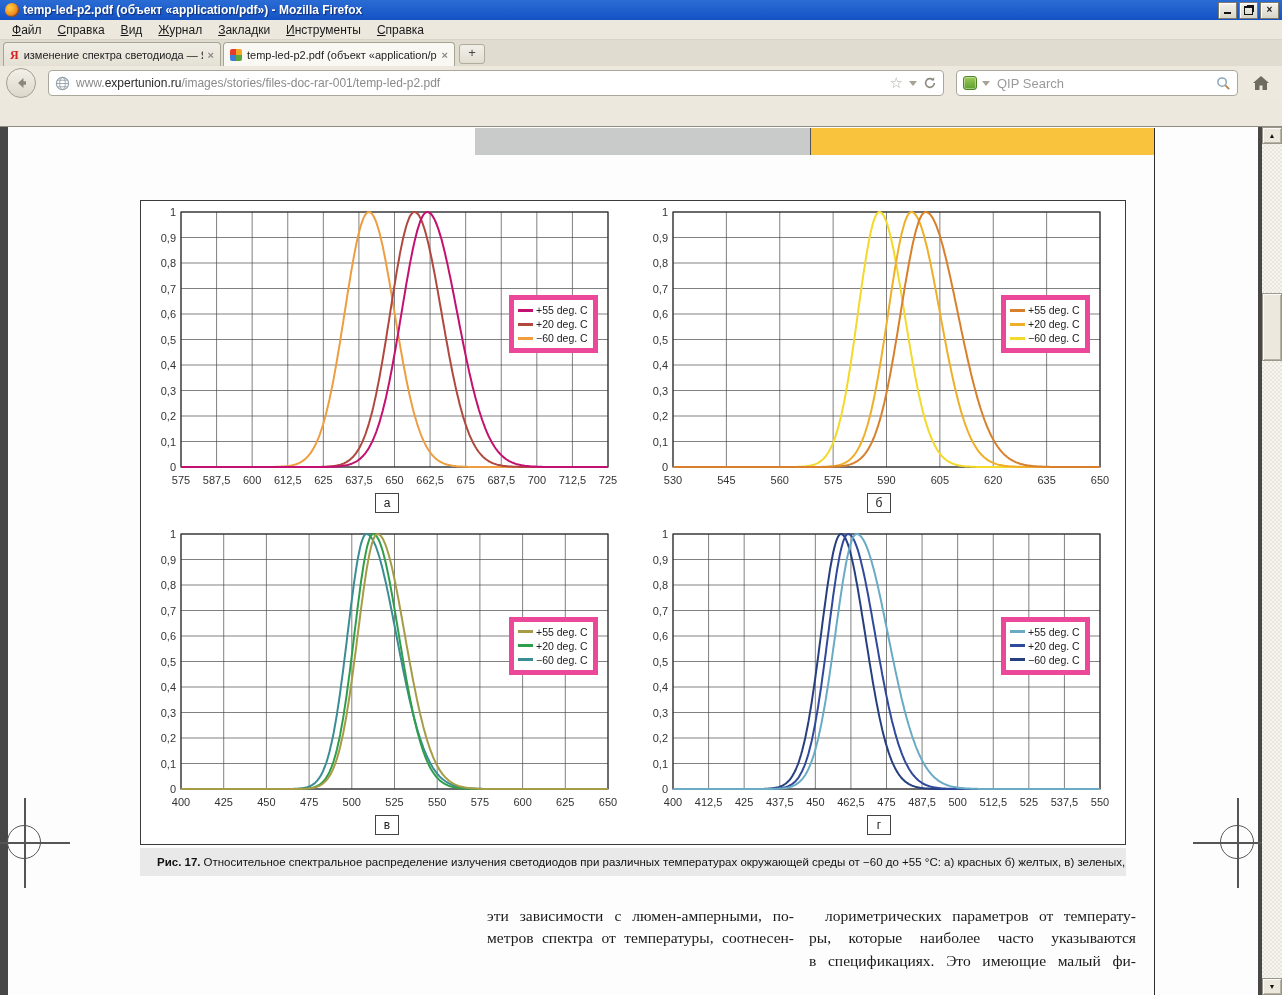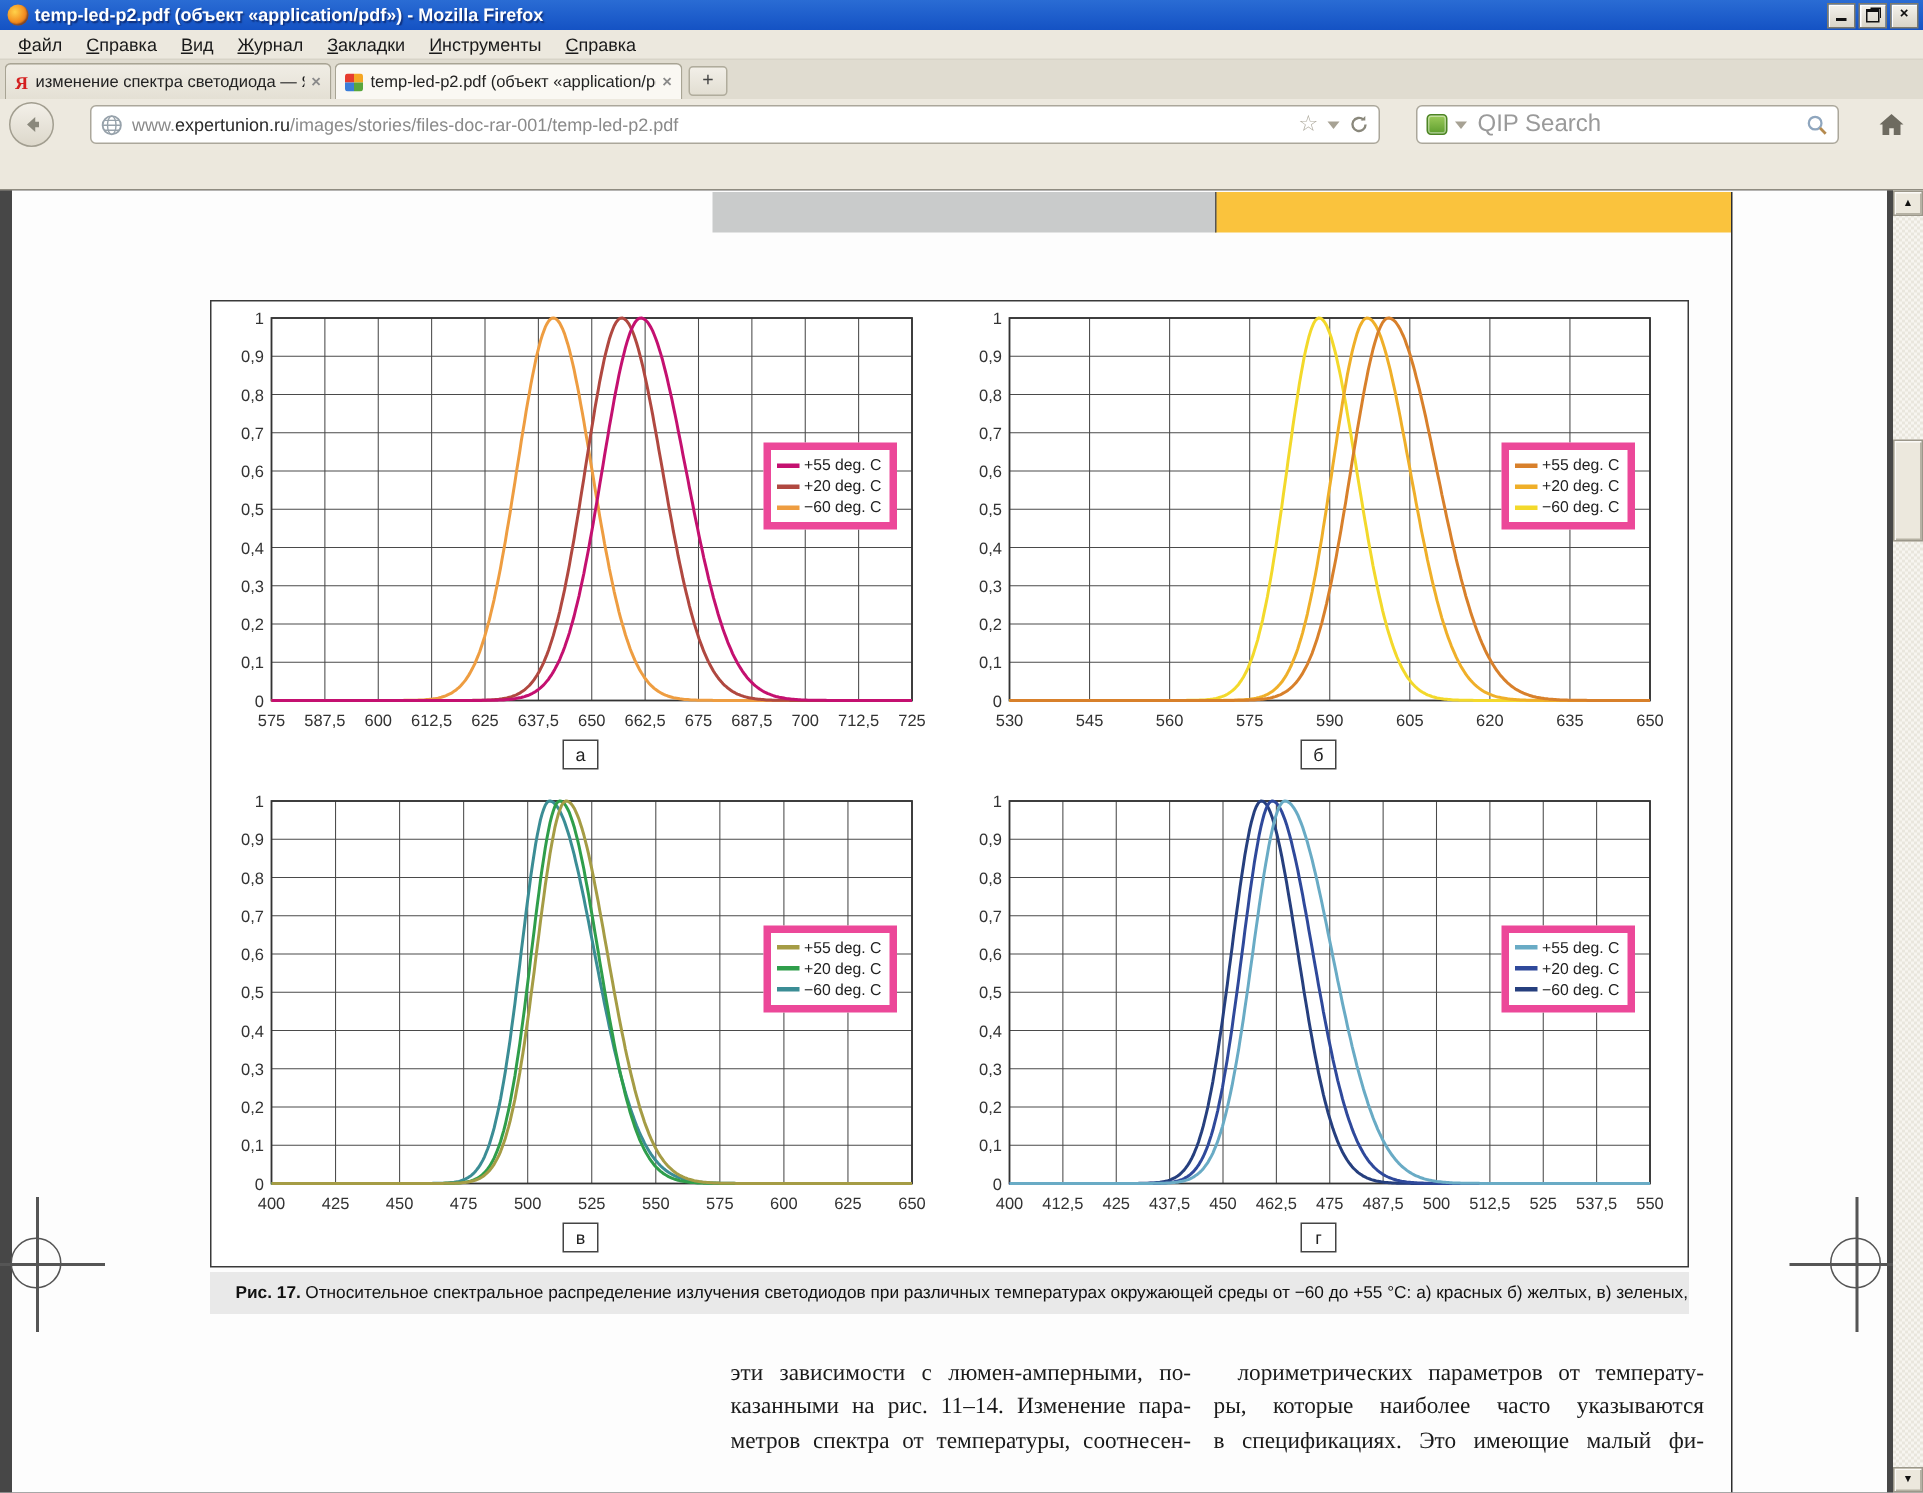--- a/index.html
+++ b/index.html
@@ -30,34 +30,34 @@
   .tab-label{font-size:11px;color:#222;flex:1;white-space:nowrap;overflow:hidden;}
   .tab-close{font-size:11px;color:#8a8a8a;font-weight:bold;cursor:default;}
   .fav-ya{color:#D42020;font-weight:bold;font-size:12px;font-family:"Liberation Serif",serif;line-height:12px;}
   .fav-pdf{width:12px;height:12px;display:grid;grid-template:1fr 1fr/1fr 1fr;border-radius:2px;overflow:hidden;}
   .fav-pdf i:nth-child(1){background:#e63c2f;}.fav-pdf i:nth-child(2){background:#f5a623;}
   .fav-pdf i:nth-child(3){background:#3b7dd8;}.fav-pdf i:nth-child(4){background:#59a63c;}
   .newtab{width:24px;height:18px;margin:0 0 2px 2px;border:1px solid #B0AC9C;border-radius:3px;background:linear-gradient(#F2EFE8,#E2DED2);
     font-size:13px;line-height:16px;text-align:center;color:#444;}
 
   
-  .navbar{height:34px;background:#EDE9DF;display:flex;align-items:center;padding:0 10px 0 6px;gap:24px;}
+  .navbar{height:34px;background:#EDE9DF;display:flex;align-items:center;padding:0 10px 0 6px;gap:12px;}
   .backbtn{width:28px;height:28px;border-radius:50%;background:linear-gradient(#F3F0E9,#DDD8CB);border:1px solid #A29E90;
     display:flex;align-items:center;justify-content:center;}
   .urlbar{flex:1;height:26px;background:#fff;border:1px solid #ABA79B;border-radius:4px;display:flex;align-items:center;
     padding:0 6px;gap:6px;box-sizing:border-box;}
   .urltext{flex:1;font-size:12px;white-space:nowrap;overflow:hidden;}
   .url-dim{color:#8a8a8a;} .url-dom{color:#2a2a2a;}
   .star{font-size:15px;color:#b0aca0;line-height:14px;}
   .caret-down{width:0;height:0;border-left:4px solid transparent;border-right:4px solid transparent;border-top:5px solid #A7A294;}
   .searchbar{width:282px;height:26px;background:#fff;border:1px solid #ABA79B;border-radius:4px;display:flex;align-items:center;
     padding:0 6px;gap:5px;box-sizing:border-box;}
   .qip-icon{width:12px;height:12px;border-radius:3px;background:linear-gradient(#9CCB5A,#5E9E2E);border:1px solid #4C8424;
     box-shadow:inset 0 0 0 1px rgba(255,255,255,.4);}
-  .searchbar input{flex:1;border:none;outline:none;font-size:16px;color:#333;font-family:"Liberation Sans",sans-serif;background:transparent;}
+  .searchbar input{flex:1;border:none;outline:none;font-size:13px;color:#333;font-family:"Liberation Sans",sans-serif;background:transparent;}
   .searchbar input::placeholder{color:#9a9a9a;}
   .homebtn{width:22px;height:22px;display:flex;align-items:center;justify-content:center;}
 
   .strip{height:27px;background:#ECE8DD;border-bottom:1px solid #8F8B80;box-sizing:border-box;}
 
   
   .content{position:absolute;left:0;top:127px;width:1282px;height:868px;background:#474747;}
   .page{position:absolute;left:8px;top:0;width:1250px;height:868px;background:#FDFDFD;}
   .band-gray{position:absolute;left:467px;top:1px;width:335px;height:27px;background:#C9CBCB;}
   .band-yellow{position:absolute;left:802px;top:1px;width:344px;height:27px;background:#FAC33D;border-left:1px solid #555;box-sizing:border-box;}
@@ -468,21 +468,20 @@
           <div class="letter">г</div>
         </div>
     </div>
 
     <div class="caption">
       <b>Рис. 17.</b><span>Относительное спектральное распределение излучения светодиодов при различных температурах окружающей среды от −60 до +55 °С: а) красных б) желтых, в) зеленых, г) синих</span>
     </div>
 
     <div class="textcol c2">
         <div class="tl">эти зависимости с люмен-амперными, по-</div>
-        <div class="tl">казанными на рис. 11–14. Изменение пара-</div>
         <div class="tl">метров спектра от температуры, соотнесен-</div>
       </div>
     <div class="textcol c3">
         <div class="tl">лориметрических параметров от температу-</div>
         <div class="tl">ры, которые наиболее часто указываются</div>
         <div class="tl">в спецификациях. Это имеющие малый фи-</div>
       </div>
   </div>
 
   <div class="scrollbar">

